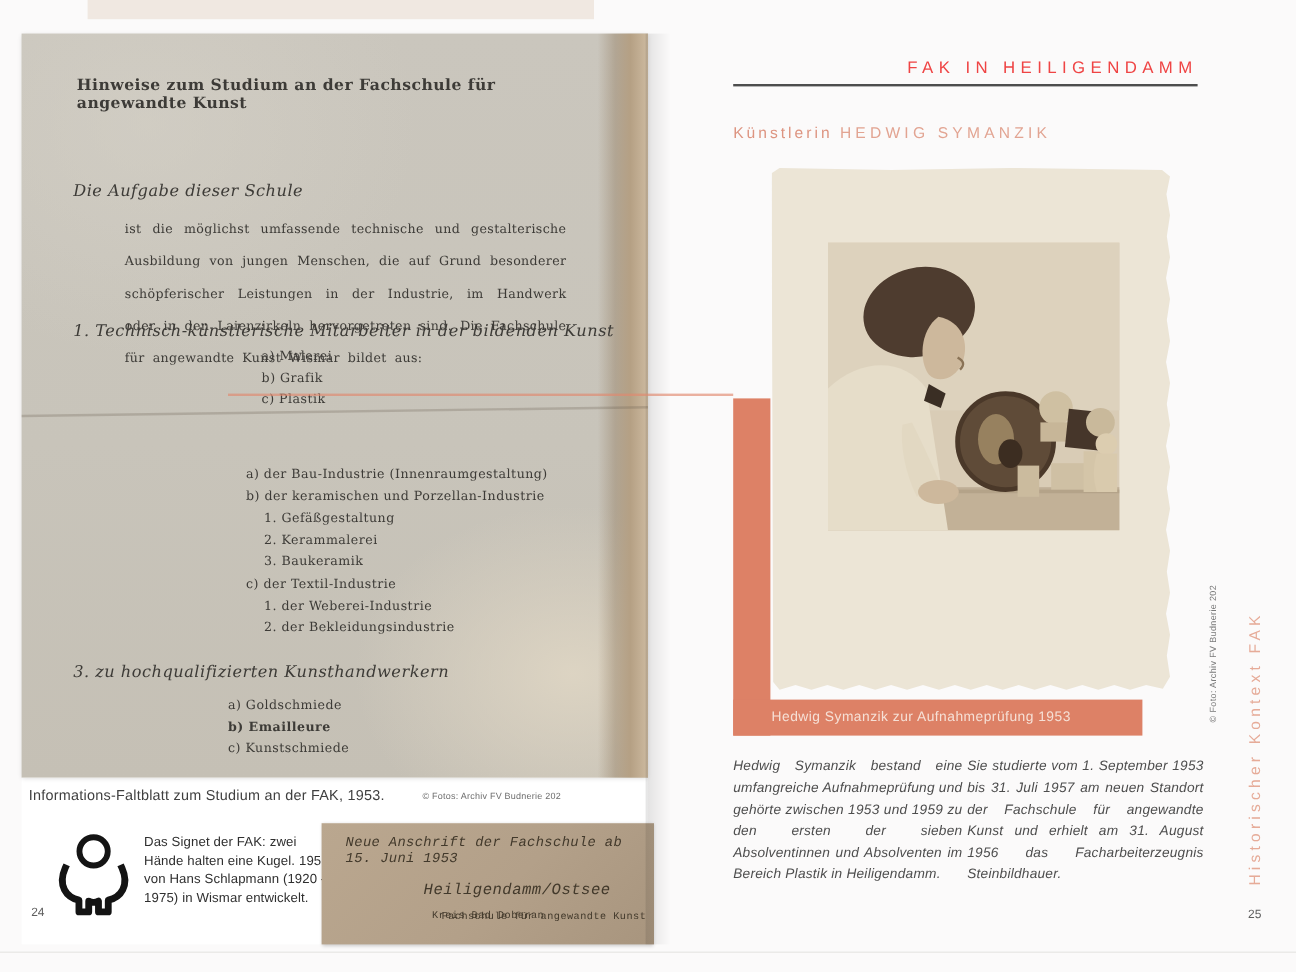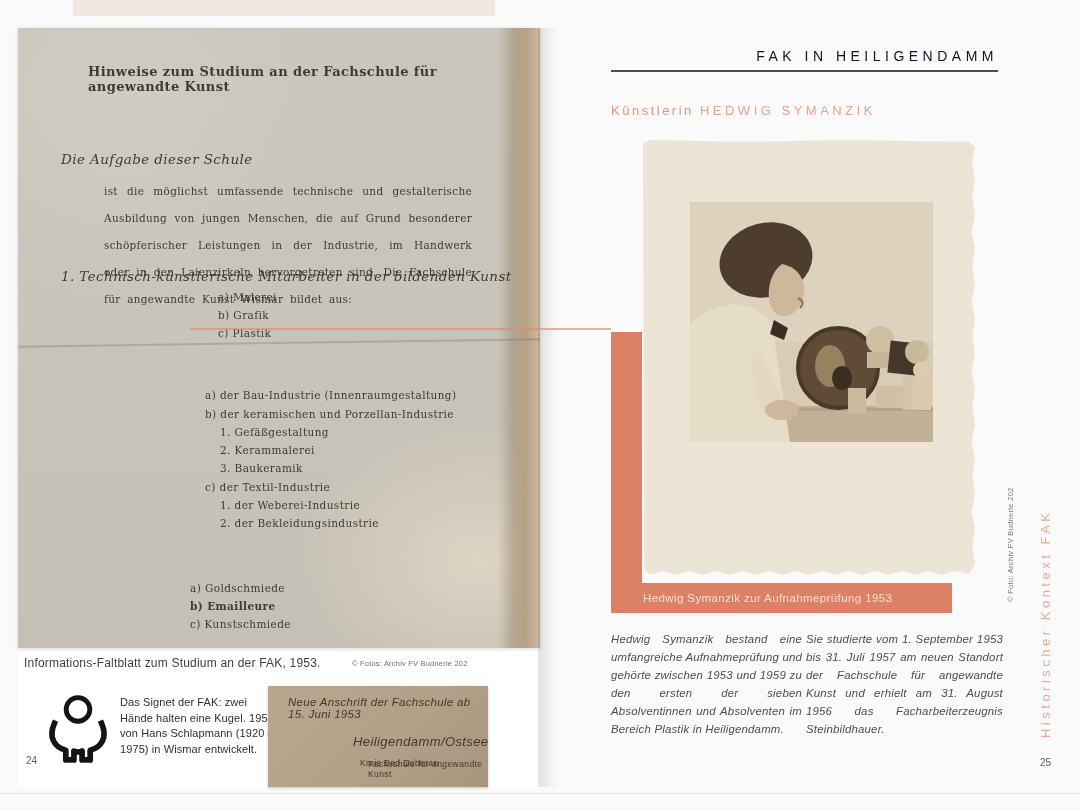--- a/index.html
+++ b/index.html
@@ -16,40 +16,40 @@
     background:
       radial-gradient(ellipse 260px 200px at 88% 86%, rgba(223,214,196,.9), rgba(223,214,196,0) 70%),
       radial-gradient(ellipse 300px 260px at 20% 12%, rgba(214,210,200,.55), rgba(214,210,200,0) 75%),
       linear-gradient(180deg,#cac6bd 0%,#c8c4ba 55%,#c5c0b5 100%);
     box-shadow:0 1px 4px rgba(0,0,0,.15);}
   .scan-fold{left:480px;top:0;width:42px;height:620px;
     background:linear-gradient(90deg,rgba(148,126,98,0) 0%,rgba(148,126,98,.45) 35%,#b5a084 65%,#cdbaa0 100%);}
   .scan-crease{left:0;top:314px;width:522px;height:2px;background:rgba(108,98,84,.28);transform:rotate(-.8deg);}
 
   .doc{color:#3d3b37;font-family:"DejaVu Serif",serif;}
-  .doc-b{font-weight:bold;font-size:13px;letter-spacing:.4px;margin-left:24px;}
+  .doc-b{font-weight:bold;font-size:13px;letter-spacing:.4px;}
   .doc-p{font-size:10.5px;letter-spacing:.3px;word-spacing:3px;line-height:27px;text-align:justify;}
   .doc-it{font-style:italic;font-size:13.5px;letter-spacing:.4px;}
   .doc-li{font-size:10.5px;letter-spacing:.4px;}
 
   .caption{font-size:12px;color:#3f3f3f;letter-spacing:.2px;}
   .credit{font-size:7.5px;color:#6e6e6e;letter-spacing:.2px;}
   .signet-text{font-size:11px;color:#2f2f2f;line-height:15.5px;letter-spacing:.1px;}
   .pagenum{font-size:10px;color:#5e5e5e;margin-top:13px;}
 
-  .addr-card{left:250px;top:658px;width:220px;height:101px;
+  .addr-card{left:250px;top:658px;width:277px;height:101px;
     background:linear-gradient(135deg,#baa78f 0%,#b3a089 55%,#a8957e 100%);
-    box-shadow:0 1px 3px rgba(0,0,0,.2);color:#42392b;font-family:Liberation Sans, sans-serif;}
+    box-shadow:0 1px 3px rgba(0,0,0,.2);color:#42392b;font-family:Liberation Mono, monospace;}
   .addr1{font-style:italic;font-size:11.5px;letter-spacing:.3px;}
   .addr2{font-size:8.5px;letter-spacing:.4px;}
   .addr3{font-style:italic;font-size:13px;letter-spacing:.4px;}
   .addr4{font-size:8.5px;letter-spacing:.4px;}
 
   
-  .rp-header{left:612px;top:48px;width:386px;text-align:right;font-size:14px;letter-spacing:4.5px;color:#0f172a;}
+  .rp-header{left:612px;top:48px;width:386px;text-align:right;font-size:14px;letter-spacing:4.5px;color:#ef4444;}
   .rp-rule{left:611px;top:70px;width:387px;height:2px;background:#4d4d4d;}
   .rp-sub{left:611px;top:103px;font-size:13px;letter-spacing:2.5px;color:#dd9480;}
   .rp-sub .name{color:#e2a492;letter-spacing:3.5px;}
 
   .connector{left:190px;top:328px;width:421px;height:2px;background:rgba(224,137,110,.65);}
   .accent-band{left:611px;top:332px;width:31px;height:281px;background:#dd8166;}
   .caption-bar{left:611px;top:583px;width:341px;height:30px;background:#dd8166;color:#f6e0d6;
     font-size:11.5px;letter-spacing:.4px;line-height:30px;padding-left:32px;box-sizing:border-box;}
 
   .photo-card{left:643px;top:140px;width:332px;height:437px;background:#ece5d6;
@@ -95,20 +95,21 @@
 
     <div class="abs doc doc-li" style="left:187px;top:361px;">a) der Bau-Industrie (Innenraumgestaltung)</div>
     <div class="abs doc doc-li" style="left:187px;top:380px;">b) der keramischen und Porzellan-Industrie</div>
     <div class="abs doc doc-li" style="left:202px;top:398px;">1. Gefäßgestaltung</div>
     <div class="abs doc doc-li" style="left:202px;top:416px;">2. Kerammalerei</div>
     <div class="abs doc doc-li" style="left:202px;top:434px;">3. Baukeramik</div>
     <div class="abs doc doc-li" style="left:187px;top:453px;">c) der Textil-Industrie</div>
     <div class="abs doc doc-li" style="left:202px;top:471px;">1. der Weberei-Industrie</div>
     <div class="abs doc doc-li" style="left:202px;top:489px;">2. der Bekleidungsindustrie</div>
 
+    <div class="abs doc doc-it" style="left:43px;top:524px;">3. zu hochqualifizierten Kunsthandwerkern</div>
     <div class="abs doc doc-li" style="left:172px;top:554px;">a) Goldschmiede</div>
     <div class="abs doc doc-li" style="left:172px;top:572px;font-weight:bold;">b) Emailleure</div>
     <div class="abs doc doc-li" style="left:172px;top:590px;">c) Kunstschmiede</div>
   </div>
 
   <div class="abs caption" style="left:6px;top:628px;">Informations-Faltblatt zum Studium an der FAK, 1953.</div>
   <div class="abs credit" style="left:334px;top:631px;">© Fotos: Archiv FV Budnerie 202</div>
 
   <span class="abs" style="left:27px;top:666px;width:66px;height:70px;">
     <svg width="66" height="70" viewBox="0 0 80 86">

